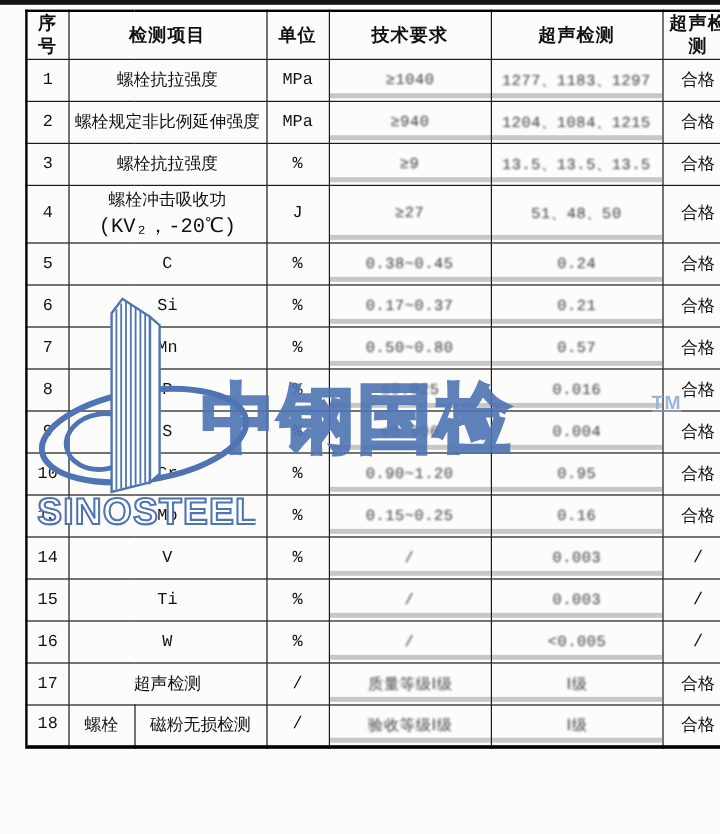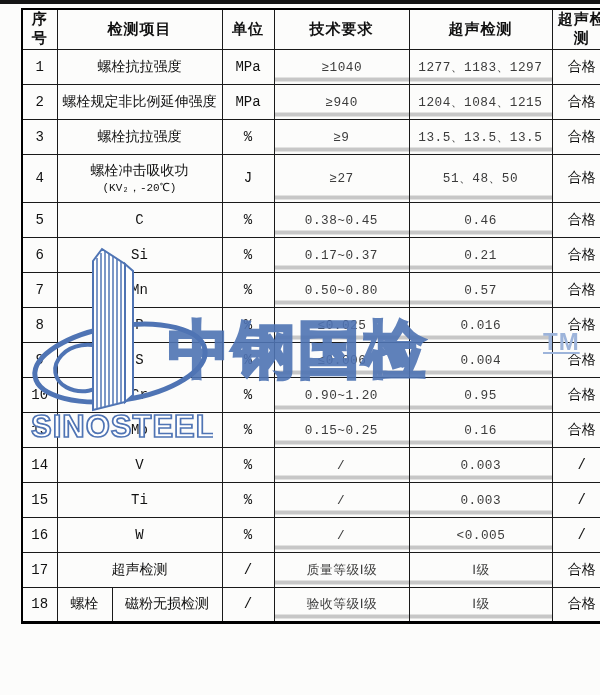--- a/index.html
+++ b/index.html
@@ -18,21 +18,21 @@
   th,td{
     border:1px solid #1a1a1a;
     text-align:center;vertical-align:middle;
     padding:0 2px;overflow:hidden;
   }
   thead tr{height:40px;}
   tbody tr{height:35px;}
   tbody tr.tall{height:48px;}
   th{font-size:15px;font-weight:bold;letter-spacing:1px;}
   td{font-size:14px;}
-  .item-line2{font-size:11px;}
+  .item-line2{font-size:17px;}
   
   .val{
     display:inline-block;
     filter:blur(0.7px);
     color:#3c3c3c;
     font-size:13px;
     letter-spacing:0.5px;
     transform:scale(0.98);
   }
   
@@ -51,21 +51,21 @@
     position:absolute;left:168px;top:316px;
     font-size:62px;line-height:1.1;font-weight:bold;white-space:nowrap;
     letter-spacing:3px;
     color:transparent;
     -webkit-text-stroke:3px #4f74b4;
     opacity:0.9;
   }
   .wm-tm{
     position:absolute;left:543px;top:328px;
     font-family:"Liberation Sans","DejaVu Sans",sans-serif;
-    font-size:24px;font-weight:bold;color:#9db4da;letter-spacing:1px;text-decoration:underline;
+    font-size:16px;font-weight:bold;color:#9db4da;letter-spacing:1px;text-decoration:underline;
   }
 </style>
 </head>
 <body>
 
 <div class="page">
   <div class="topbar"></div>
 
   <table class="report">
     <colgroup>
@@ -118,21 +118,21 @@
           <td><span>J</span></td>
           <td class="smudge"><span class="val">≥27</span></td>
           <td class="smudge"><span class="val">51、48、50</span></td>
           <td><span>合格</span></td>
         </tr>
         <tr>
           <td><span>5</span></td>
           <td colspan="2"><span>C</span></td>
           <td><span>%</span></td>
           <td class="smudge"><span class="val">0.38~0.45</span></td>
-          <td class="smudge"><span class="val">0.46</span></td>
+          <td class="smudge"><span class="val">0.24</span></td>
           <td><span>合格</span></td>
         </tr>
         <tr>
           <td><span>6</span></td>
           <td colspan="2"><span>Si</span></td>
           <td><span>%</span></td>
           <td class="smudge"><span class="val">0.17~0.37</span></td>
           <td class="smudge"><span class="val">0.21</span></td>
           <td><span>合格</span></td>
         </tr>

